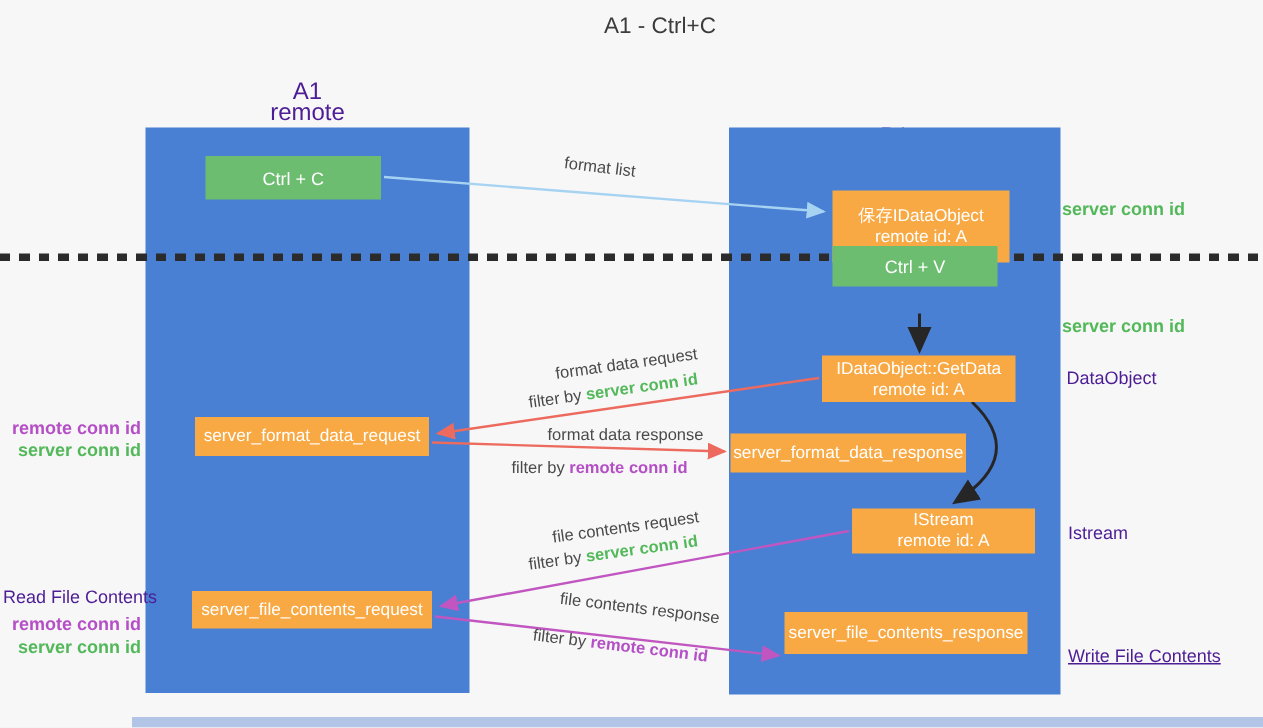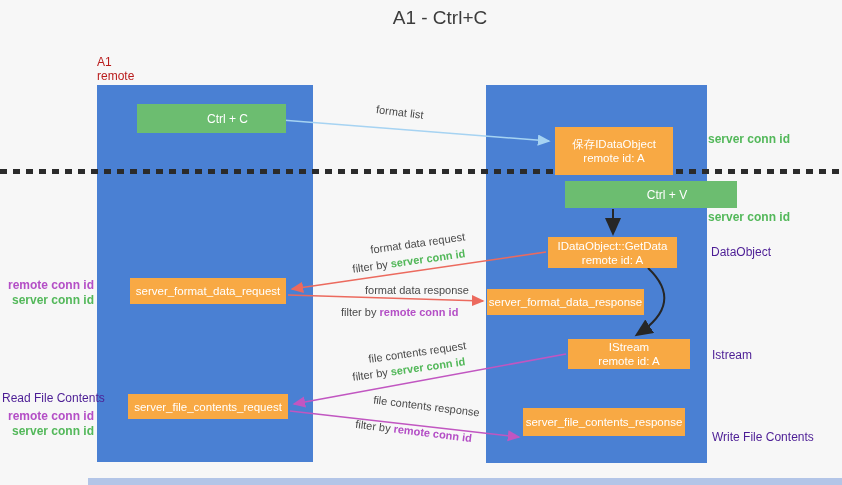--- a/index.html
+++ b/index.html
@@ -1,36 +1,36 @@
 <!DOCTYPE html>
 <html><head>
 <meta charset="utf-8">
 <style>
   html,body{margin:0;padding:0;}
   body{font-family:"Liberation Sans","DejaVu Sans",sans-serif;background:#e9e9e9;}
   .canvas{position:relative;width:842px;height:485px;background:#f7f7f7;overflow:hidden;}
 
   .title{position:absolute;left:38px;right:0;top:8px;text-align:center;
-         font-size:19px;line-height:20px;color:#3c3c3c;}
-  .col-header{position:absolute;top:55px;font-size:12px;line-height:14px;color:#b91c1c;}
+         font-size:15px;line-height:20px;color:#3c3c3c;}
+  .col-header{position:absolute;top:55px;text-align:center;font-size:16px;line-height:14px;color:#4c1d95;}
   .col-header.a1{left:97px;width:216px;}
   .col-header.b1{left:486px;width:221px;margin-top:30px;}
 
   .col{position:absolute;top:85px;background:#4a80d3;}
   .col.a1{left:97px;width:216px;height:377px;}
   .col.b1{left:486px;width:221px;height:378px;}
 
   .divider{position:absolute;left:0;top:169px;width:842px;height:5px;z-index:5;
            background:repeating-linear-gradient(90deg,#2b2b2b 0 7px,transparent 7px 13px);}
 
   .arrows{position:absolute;left:0;top:0;width:842px;height:485px;z-index:4;pointer-events:none;}
 
   .box{position:absolute;z-index:6;display:flex;flex-direction:column;align-items:center;
        justify-content:center;color:#ffffff;text-align:center;}
-  .green{background:#6cbd70;font-size:12px;padding-left:32px;}
+  .green{background:#6cbd70;font-size:12px;}
   .orange{background:#f8a944;font-size:11.5px;line-height:14px;}
 
   .side{position:absolute;z-index:6;font-size:12px;line-height:15px;white-space:nowrap;}
   .dark{color:#4c1d95;}
   .grn{color:#53b85a;font-weight:bold;}
   .pur{color:#b44fc6;font-weight:bold;}
   .right-align{text-align:right;}
 
   .alabel{position:absolute;z-index:6;font-size:11px;color:#4a4a4a;white-space:nowrap;}
   .rot-m8{transform:rotate(-8deg);}
@@ -88,21 +88,21 @@
 
   <div class="box green" style="left:137px;top:104px;width:117px;height:29px;">
     <div>Ctrl + C</div>
   </div>
 
   <div class="box orange" style="left:555px;top:127px;width:118px;height:48px;">
     <div>保存IDataObject</div>
     <div>remote id: A</div>
   </div>
 
-  <div class="box green" style="left:555px;top:181px;width:140px;height:27px;margin-left:10px;">
+  <div class="box green" style="left:555px;top:164px;width:110px;height:27px;">
     <div>Ctrl + V</div>
   </div>
 
   <div class="box orange" style="left:548px;top:237px;width:129px;height:31px;">
     <div>IDataObject::GetData</div>
     <div>remote id: A</div>
   </div>
 
   <div class="box orange" style="left:130px;top:278px;width:156px;height:26px;">
     <div>server_format_data_request</div>
@@ -122,21 +122,21 @@
   </div>
 
   <div class="box orange" style="left:523px;top:408px;width:162px;height:28px;">
     <div>server_file_contents_response</div>
   </div>
 
   <div class="side grn" style="left:708px;top:132px;">server conn id</div>
   <div class="side grn" style="left:708px;top:210px;">server conn id</div>
   <div class="side dark" style="left:711px;top:245px;">DataObject</div>
   <div class="side dark" style="left:712px;top:348px;">Istream</div>
-  <div class="side dark" style="left:712px;top:430px;">Write File Contents</div>
+  <div class="side dark" style="left:712px;top:430px;text-decoration:underline;">Write File Contents</div>
 
   <div class="side right-align" style="left:8px;top:278px;width:86px;">
     <div class="pur">remote conn id</div>
     <div class="grn">server conn id</div>
   </div>
   <div class="side dark right-align" style="left:2px;top:391px;width:92px;">Read File Contents</div>
   <div class="side right-align" style="left:8px;top:409px;width:86px;">
     <div class="pur">remote conn id</div>
     <div class="grn">server conn id</div>
   </div>

